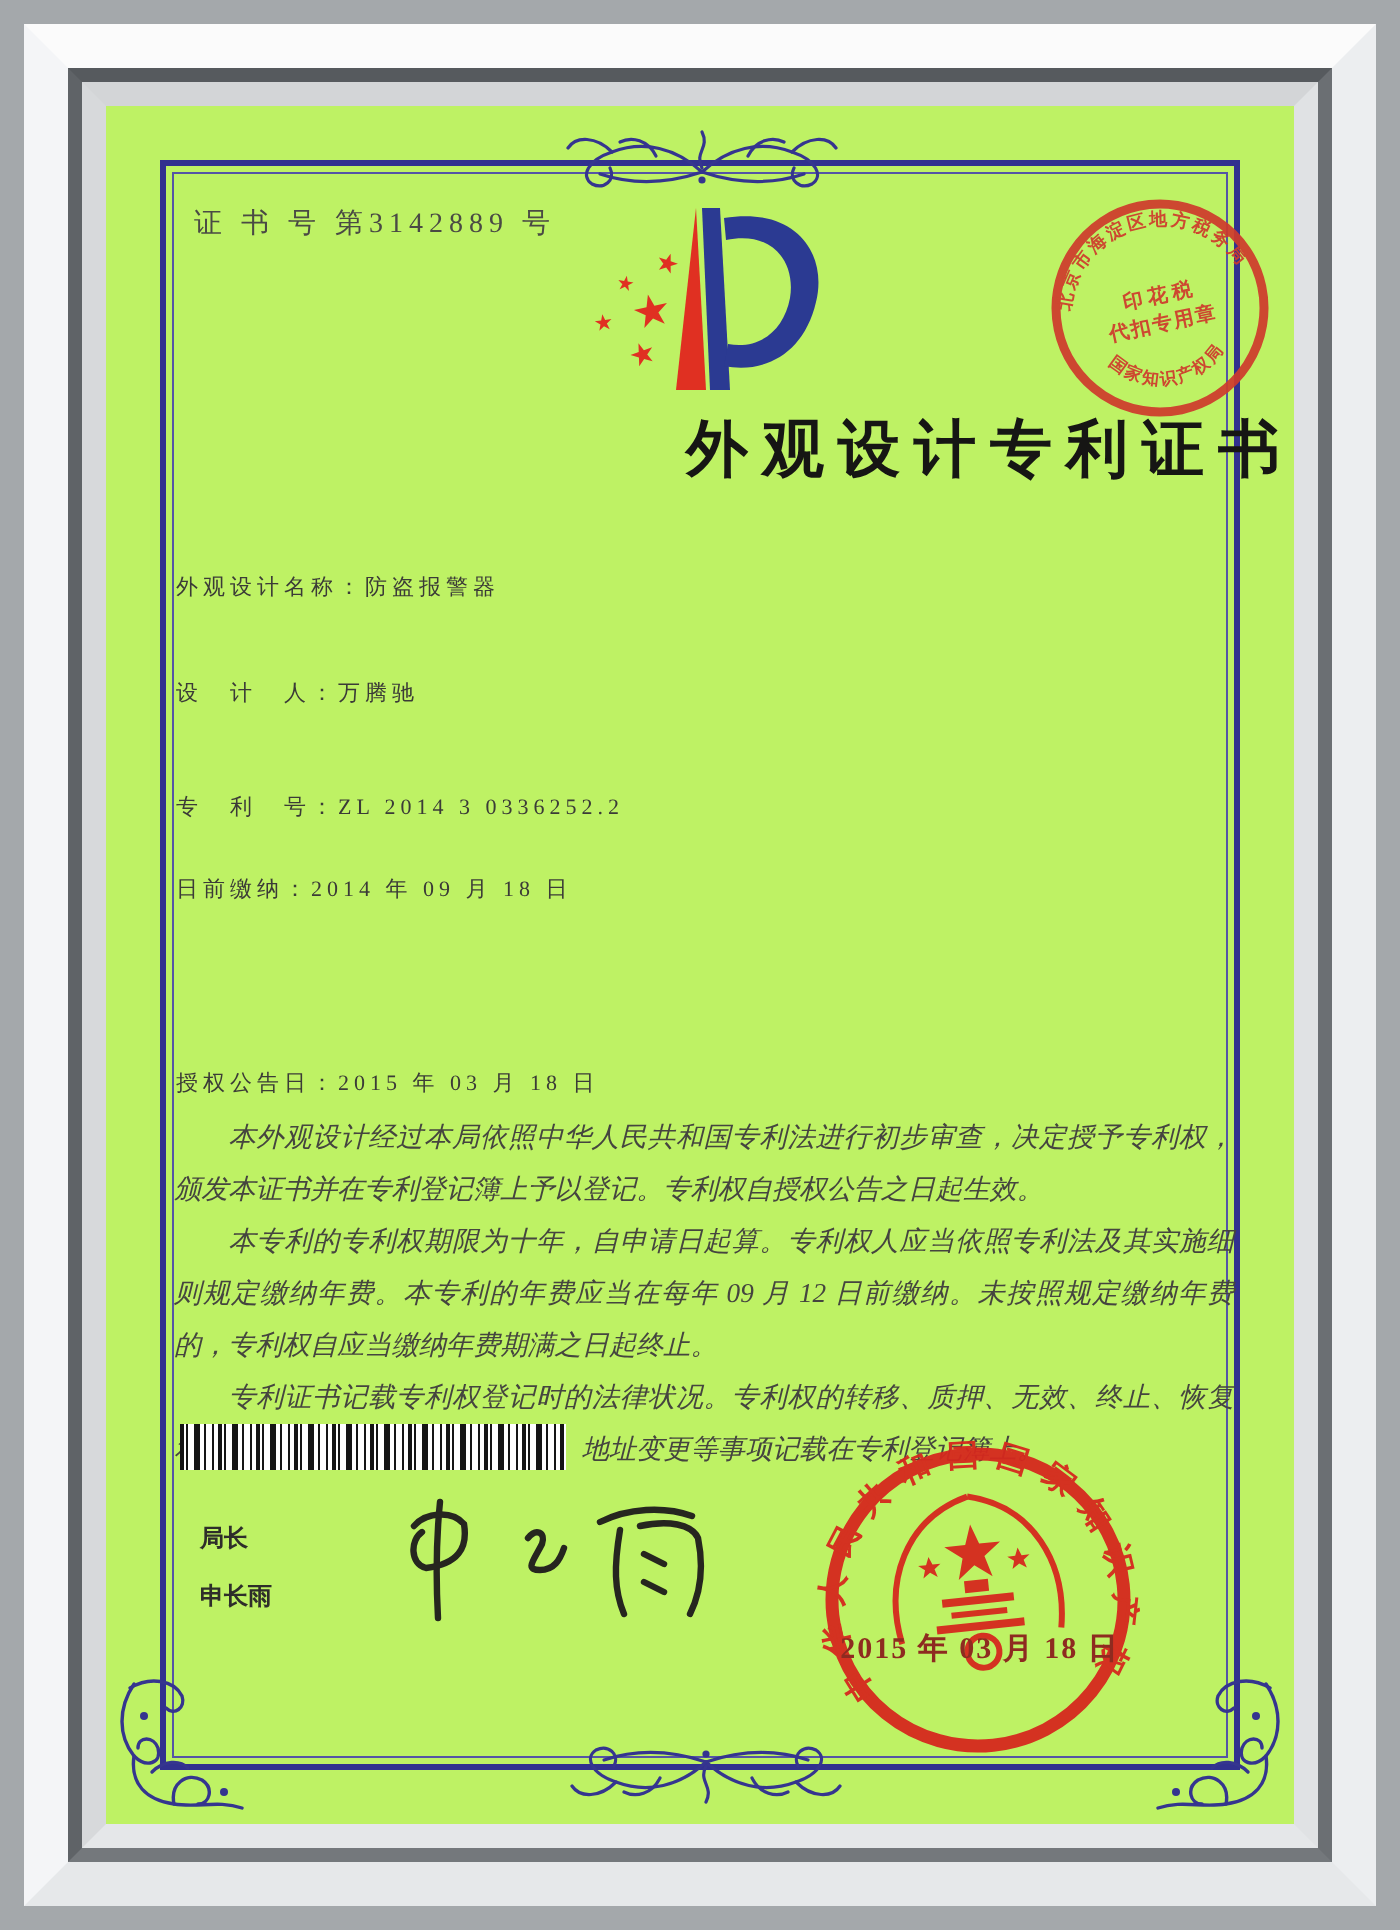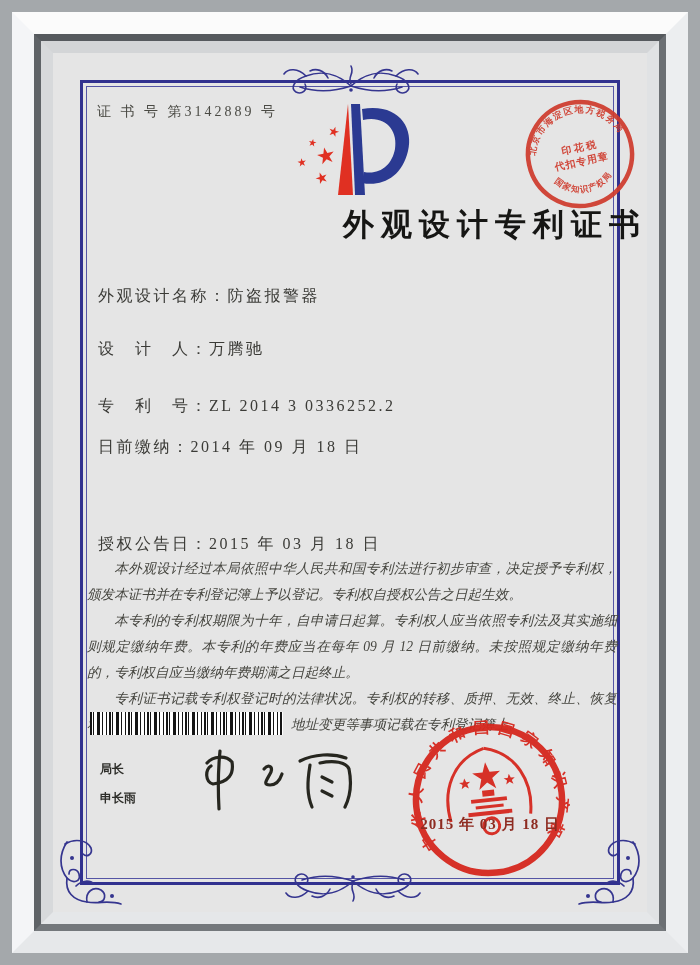--- a/index.html
+++ b/index.html
@@ -3,30 +3,30 @@
 <meta charset="utf-8">
 <style>
   html,body{margin:0;padding:0;background:#9aa0a4;}
   *{box-sizing:border-box;}
   .photo{position:relative;width:700px;height:965px;background:#a4a8ab;overflow:hidden;
          font-family:"Liberation Serif","DejaVu Serif",serif;}
   
   .f1{position:absolute;inset:12px;border:22px solid;border-color:#fbfbfb #eceef0 #e6e8ea #f4f5f7;}
   .f2{position:absolute;inset:0;border:7px solid;border-color:#565a5e #6b6f73 #74787c #5f6367;}
   .f3{position:absolute;inset:0;border:12px solid;border-color:#d3d5d7 #e0e2e4 #e5e7e9 #d7d9db;}
-  .paper{position:absolute;inset:0;background:#e5e5e5;}
+  .paper{position:absolute;inset:0;background:#bef264;}
   
   .border-outer{position:absolute;inset:27px;border:3px solid #31318f;}
   .border-inner{position:absolute;inset:33px;border:1px solid #5555a5;}
   .cert-number{position:absolute;left:44px;top:50px;font-size:14px;letter-spacing:3px;color:#4a4a44;}
   .logo{position:absolute;left:235px;top:48px;width:130px;height:100px;}
   .logo .star{position:absolute;color:#e03022;line-height:1;}
   .title{position:absolute;left:0;right:0;top:151px;text-align:right;font-size:31px;font-weight:bold;
          letter-spacing:7px;color:#161614;}
-  .field{position:absolute;left:45px;font-size:16px;letter-spacing:2.5px;color:#3b3b37;white-space:nowrap;}
+  .field{position:absolute;left:35px;font-size:11px;letter-spacing:2.5px;color:#3b3b37;white-space:nowrap;}
   .body-text{position:absolute;left:34px;width:530px;top:503px;font-size:13.6px;line-height:26px;
              color:#45453f;text-align:justify;font-style:italic;}
   .body-text p{margin:0;text-indent:2em;}
   .barcode{position:absolute;left:37px;top:659px;width:193px;height:23px;background:
     repeating-linear-gradient(90deg,#151515 0 2px,#fff 2px 3px,#151515 3px 4px,#fff 4px 7px,
       #151515 7px 10px,#fff 10px 12px,#151515 12px 13px,#fff 13px 16px,#151515 16px 17px,#fff 17px 19px);}
   .issuer{position:absolute;left:47px;top:702px;font-size:12px;font-weight:600;line-height:29px;color:#2e2e2a;}
   .signature{position:absolute;left:135px;top:686px;width:185px;height:85px;}
   .seal{position:absolute;}
   .seal-tax{left:470px;top:44px;width:114px;height:114px;transform:rotate(-12deg);opacity:.92;}

